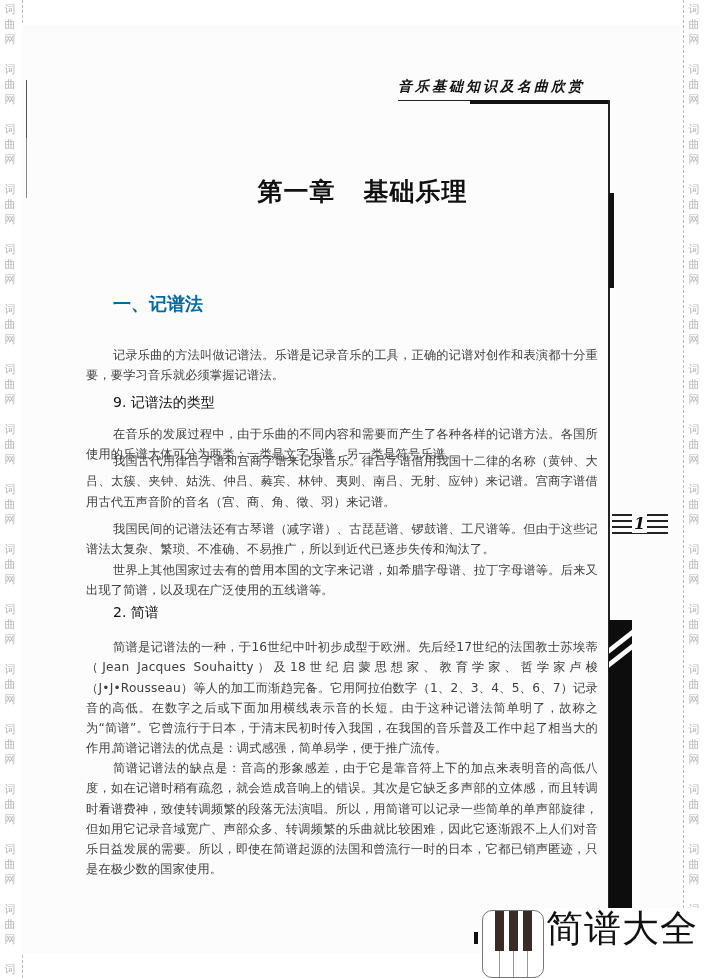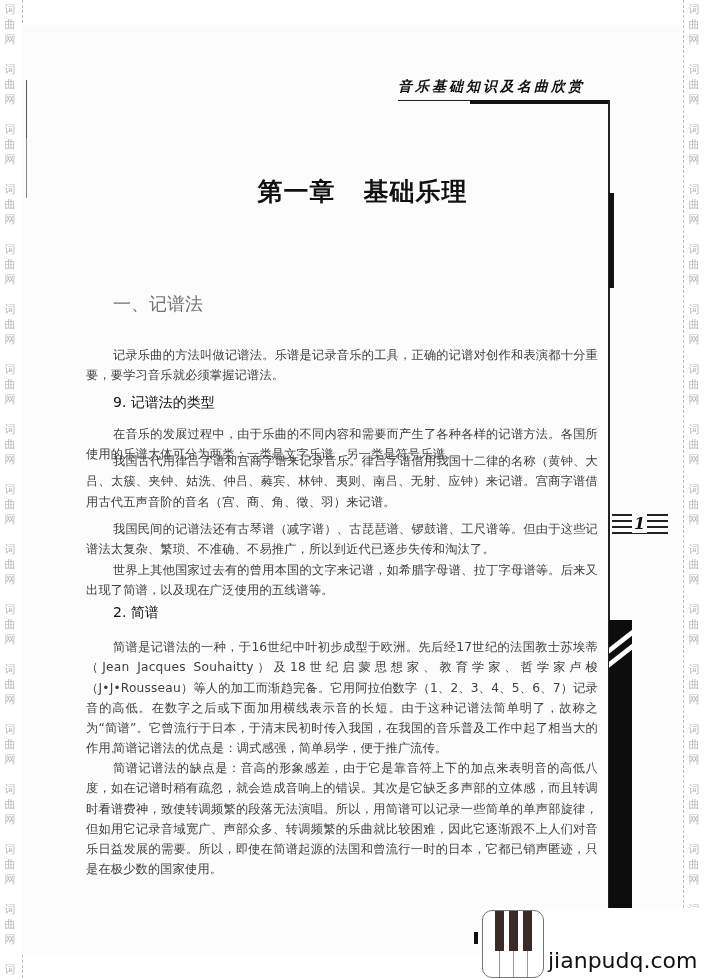--- a/index.html
+++ b/index.html
@@ -42,21 +42,21 @@
 
   .chapter-title {
     position:absolute; left:0; top:175px; width:705px; text-align:center;
     font-family:"DejaVu Sans", sans-serif; font-weight:bold; font-size:25px; color:#111;
     letter-spacing:1px; padding-left:20px; box-sizing:border-box;
   }
   .chapter-title .gap { display:inline-block; width:28px; }
 
   .section-heading {
     position:absolute; left:113px; top:292px;
-    font-family:"DejaVu Sans", sans-serif; font-weight:normal; font-size:18px; color:#737373;
+    font-family:"DejaVu Sans", sans-serif; font-weight:bold; font-size:18px; color:#0369a1;
   }
   .sub-heading {
     position:absolute; left:113px;
     font-family:"DejaVu Sans", sans-serif; font-size:14px; color:#111;
   }
   .para {
     position:absolute; left:86px; width:512px;
     font-family:"DejaVu Sans", sans-serif; font-size:12.2px; line-height:20.3px; color:#404040;
     text-indent:27px; text-align:justify; letter-spacing:0.2px;
   }
@@ -298,14 +298,14 @@
 
 <div class="logo">
   <div class="logo-keys">
     <div class="bk" style="left:12px;"></div>
     <div class="bk" style="left:26px;"></div>
     <div class="bk" style="left:40px;"></div>
     <div class="ln" style="left:16px;"></div>
     <div class="ln" style="left:30px;"></div>
     <div class="ln" style="left:44px;"></div>
   </div>
-  <div class="logo-url">jianpudq.com</div>
+  <div class="logo-cn">简谱大全</div>
 </div>
 
 </body></html>

